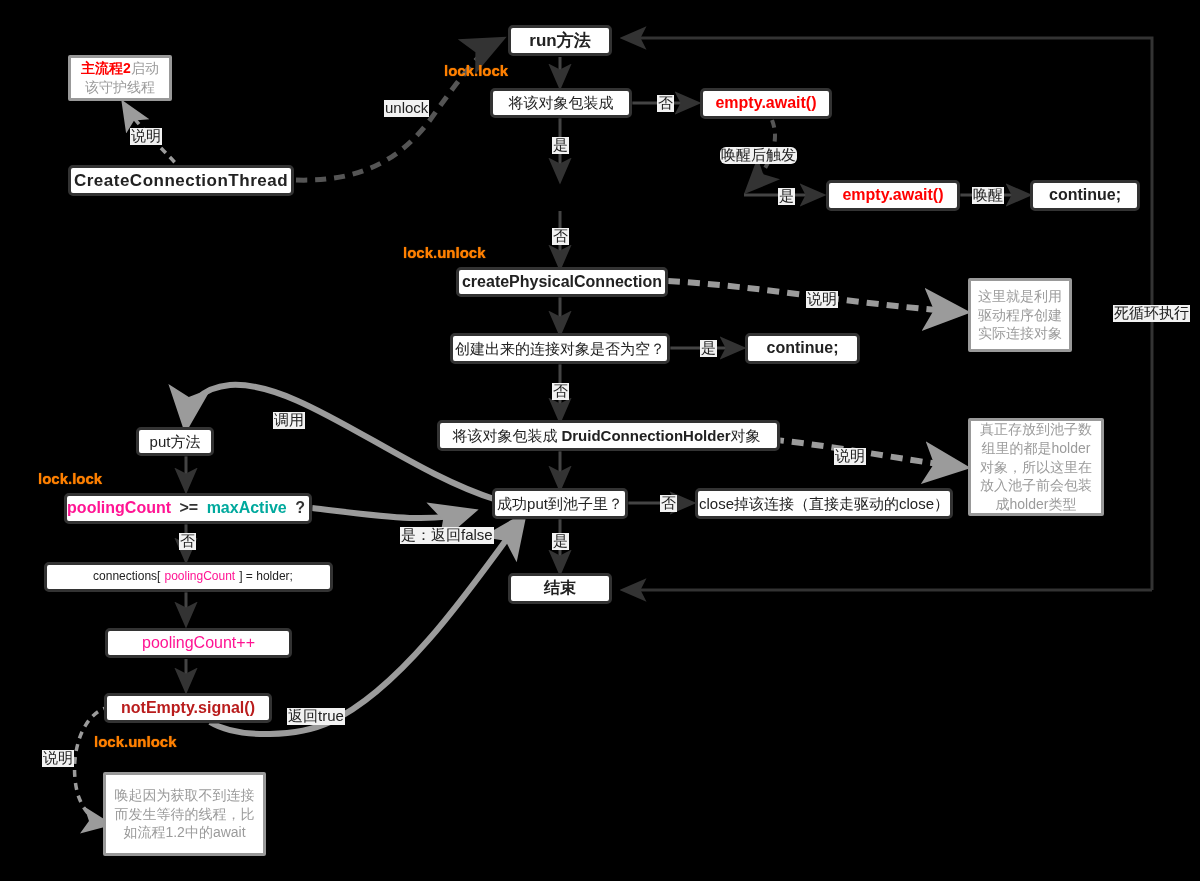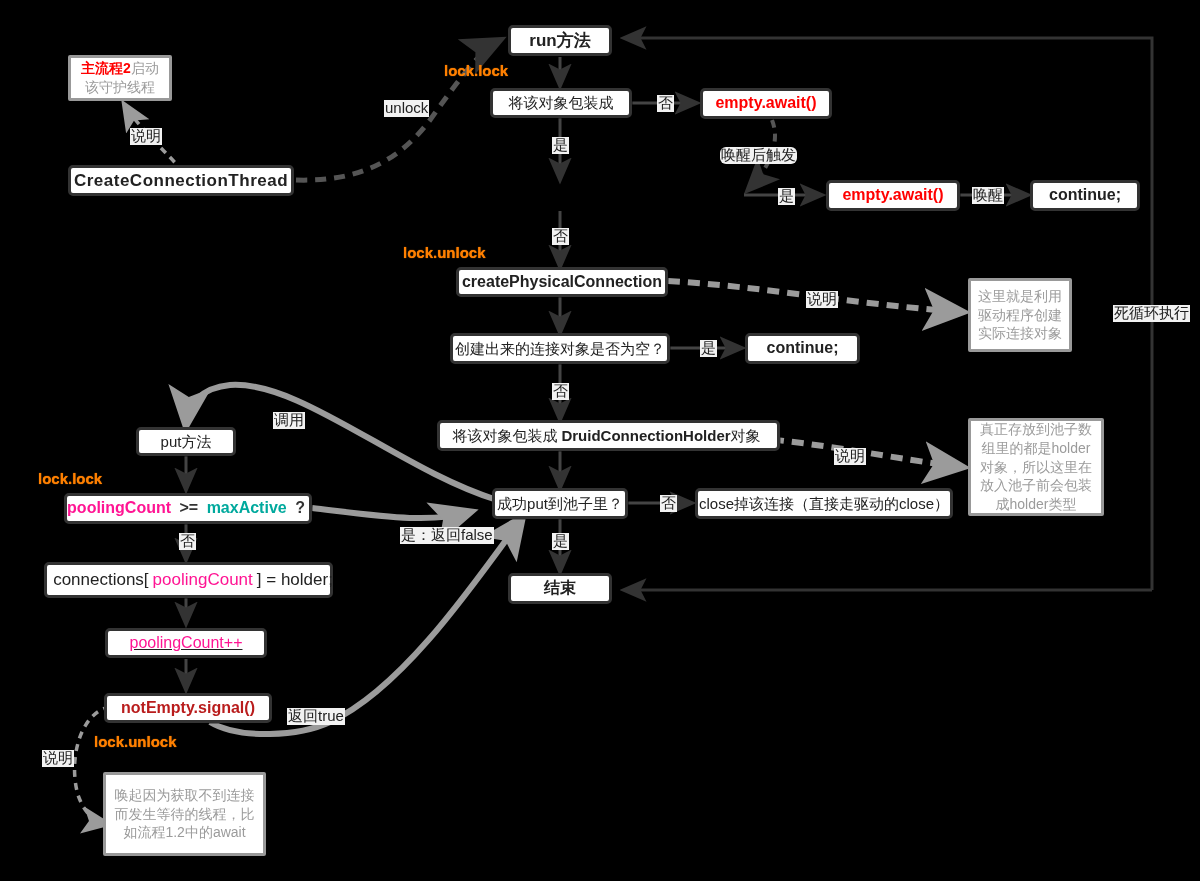--- a/index.html
+++ b/index.html
@@ -166,38 +166,38 @@
   </div>
 
   <div class="node" style="left:695px;top:488px;width:258px;height:31px;font-size:15px;">
     <span>close掉该连接（直接走驱动的close）</span>
   </div>
 
   <div class="node bold" style="left:508px;top:573px;width:104px;height:31px;font-size:16px;">
     <span>结束</span>
   </div>
 
-  <div class="node" style="left:136px;top:427px;width:100px;height:29px;font-size:15px;">
+  <div class="node" style="left:136px;top:427px;width:78px;height:29px;font-size:15px;">
     <span>put方法</span>
   </div>
 
   <div class="node bold" style="left:64px;top:493px;width:248px;height:31px;font-size:16px;">
     <span>
       <span class="c-pink" style="margin-right: 4px;">poolingCount</span>
       <span class="c-dark" style="margin-right: 4px;">&gt;=</span>
       <span class="c-teal" style="margin-right: 4px;">maxActive</span>
       <span class="c-dark" style="margin-right: 4px;">?</span>
     </span>
   </div>
 
-  <div class="node" style="left:44px;top:562px;width:289px;height:36px;font-size:17px;padding-left:13px;">
+  <div class="node" style="left:44px;top:562px;width:289px;height:30px;font-size:12px;padding-left:13px;">
     <span><span style="margin-right: 4px;">connections[</span><span class="c-pink" style="margin-right: 4px;">poolingCount</span><span style="margin-right: 4px;">] = holder;</span></span>
   </div>
 
-  <div class="node" style="left:105px;top:628px;width:162px;height:30px;font-size:16px;text-decoration:underline;">
+  <div class="node" style="left:105px;top:628px;width:187px;height:30px;font-size:16px;">
     <span class="c-pink">poolingCount++</span>
   </div>
 
   <div class="node bold" style="left:104px;top:693px;width:168px;height:30px;font-size:16px;">
     <span class="c-green">notEmpty.signal()</span>
   </div>
 
   <div class="edge-label" style="left:384px;top:100px;">unlock</div>
   <div class="edge-label" style="left:130px;top:128px;">说明</div>
   <div class="edge-label" style="left:657px;top:95px;">否</div>

